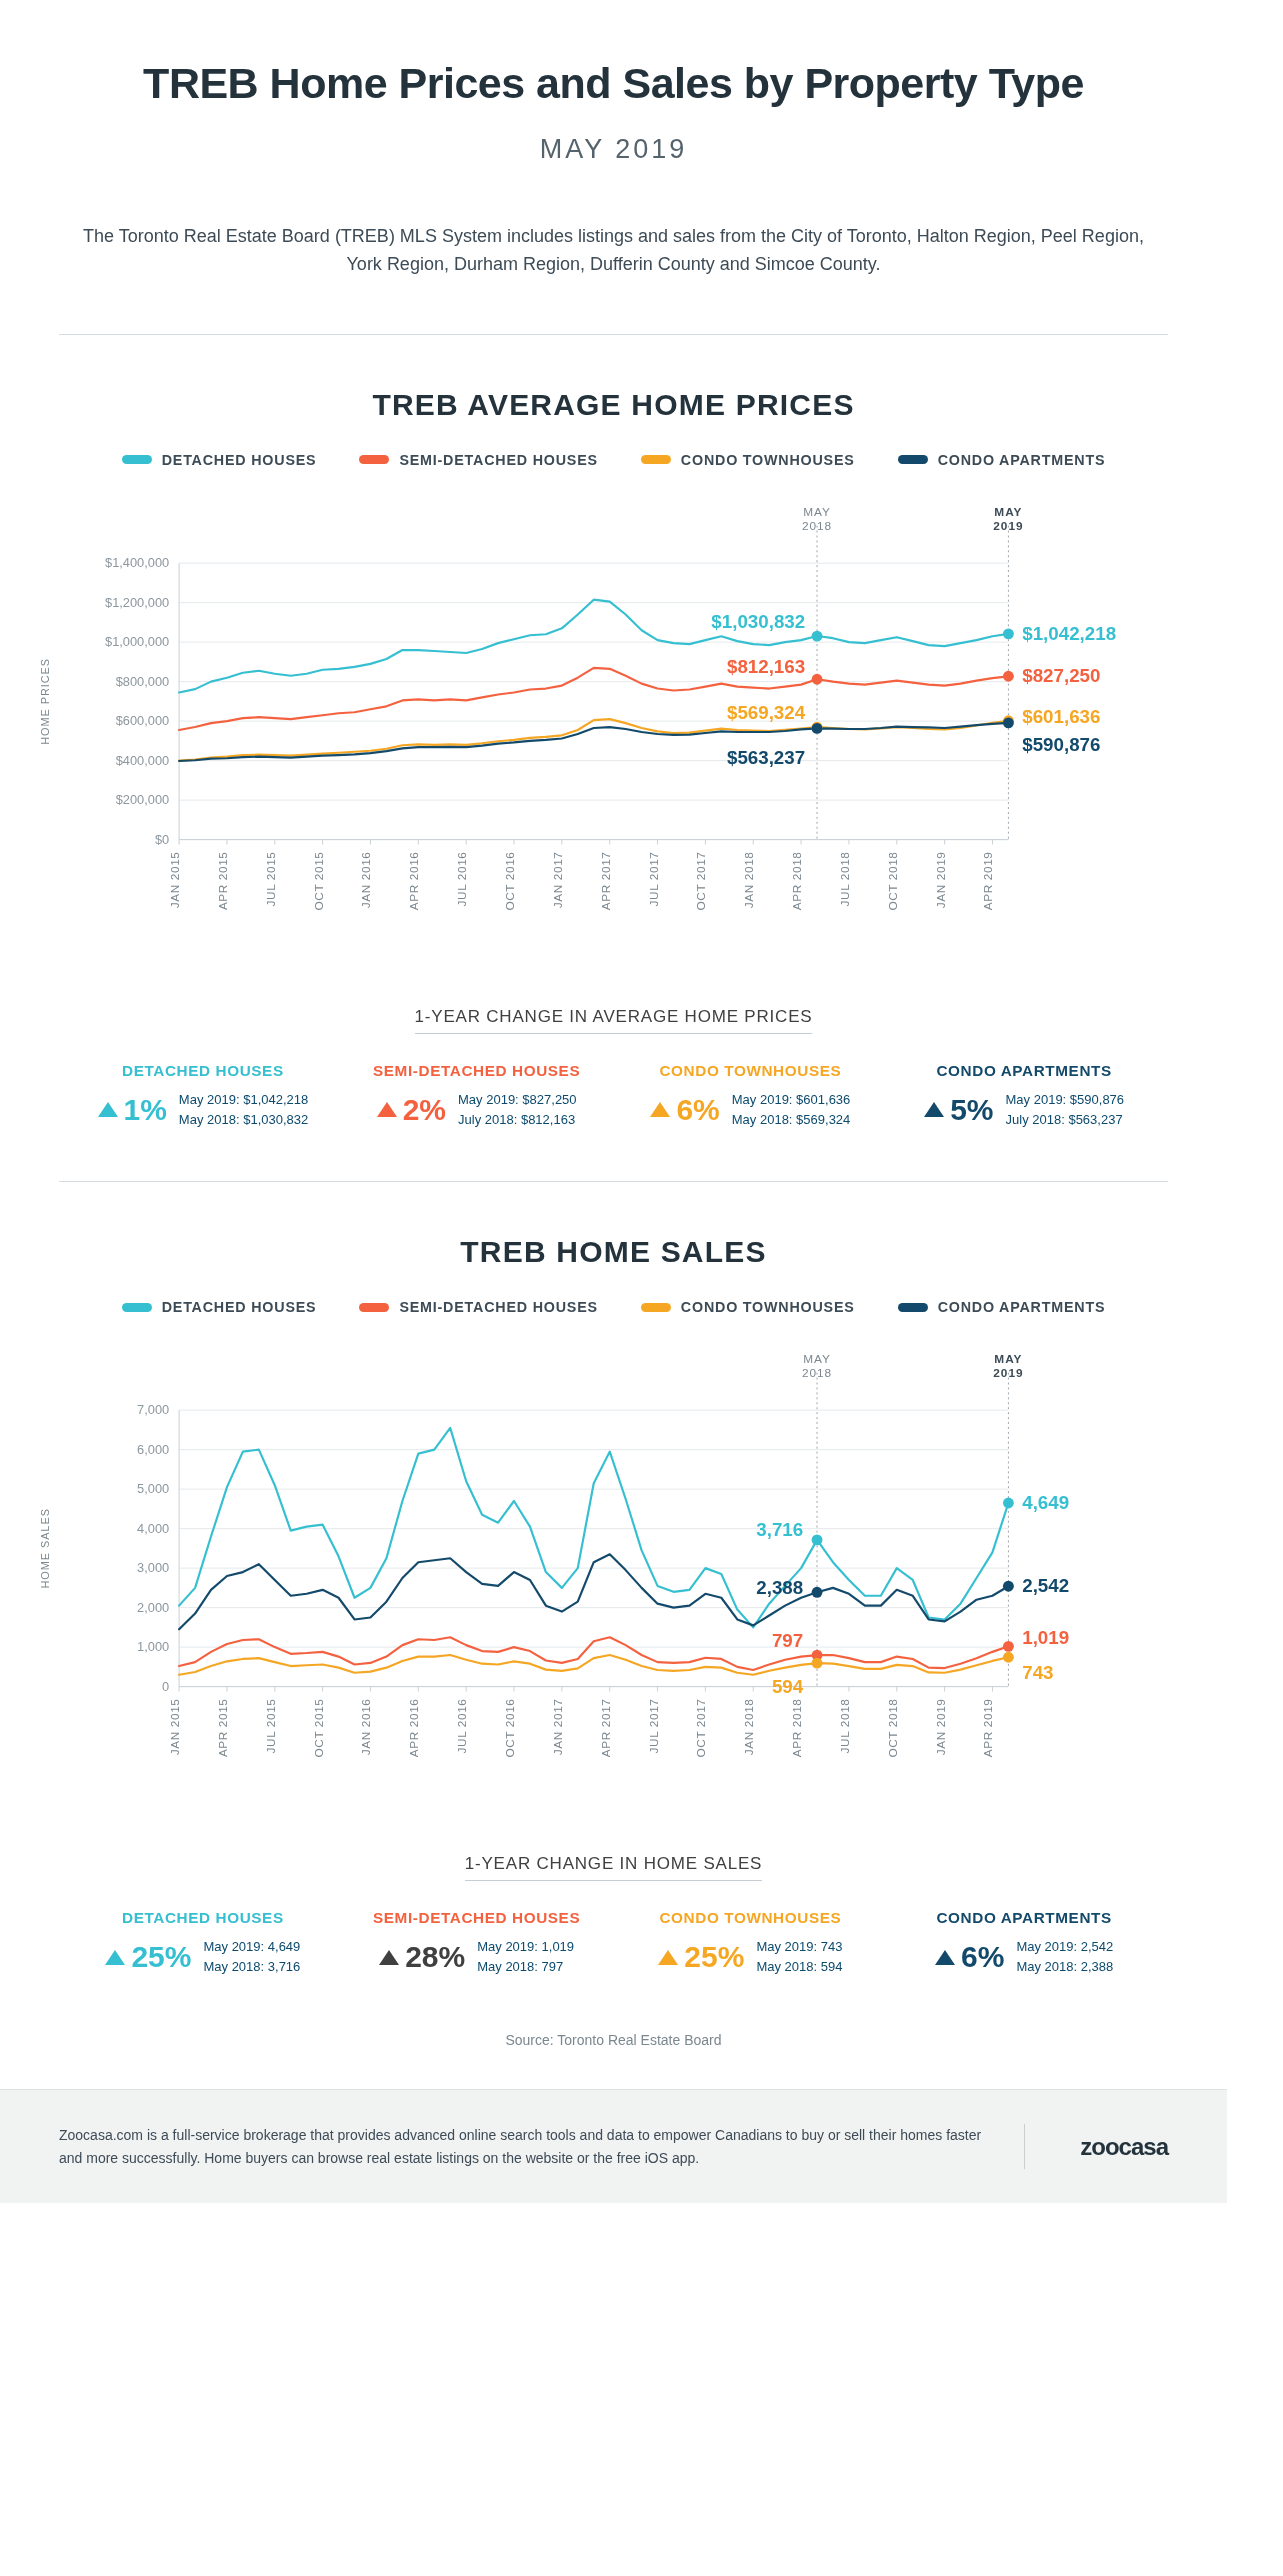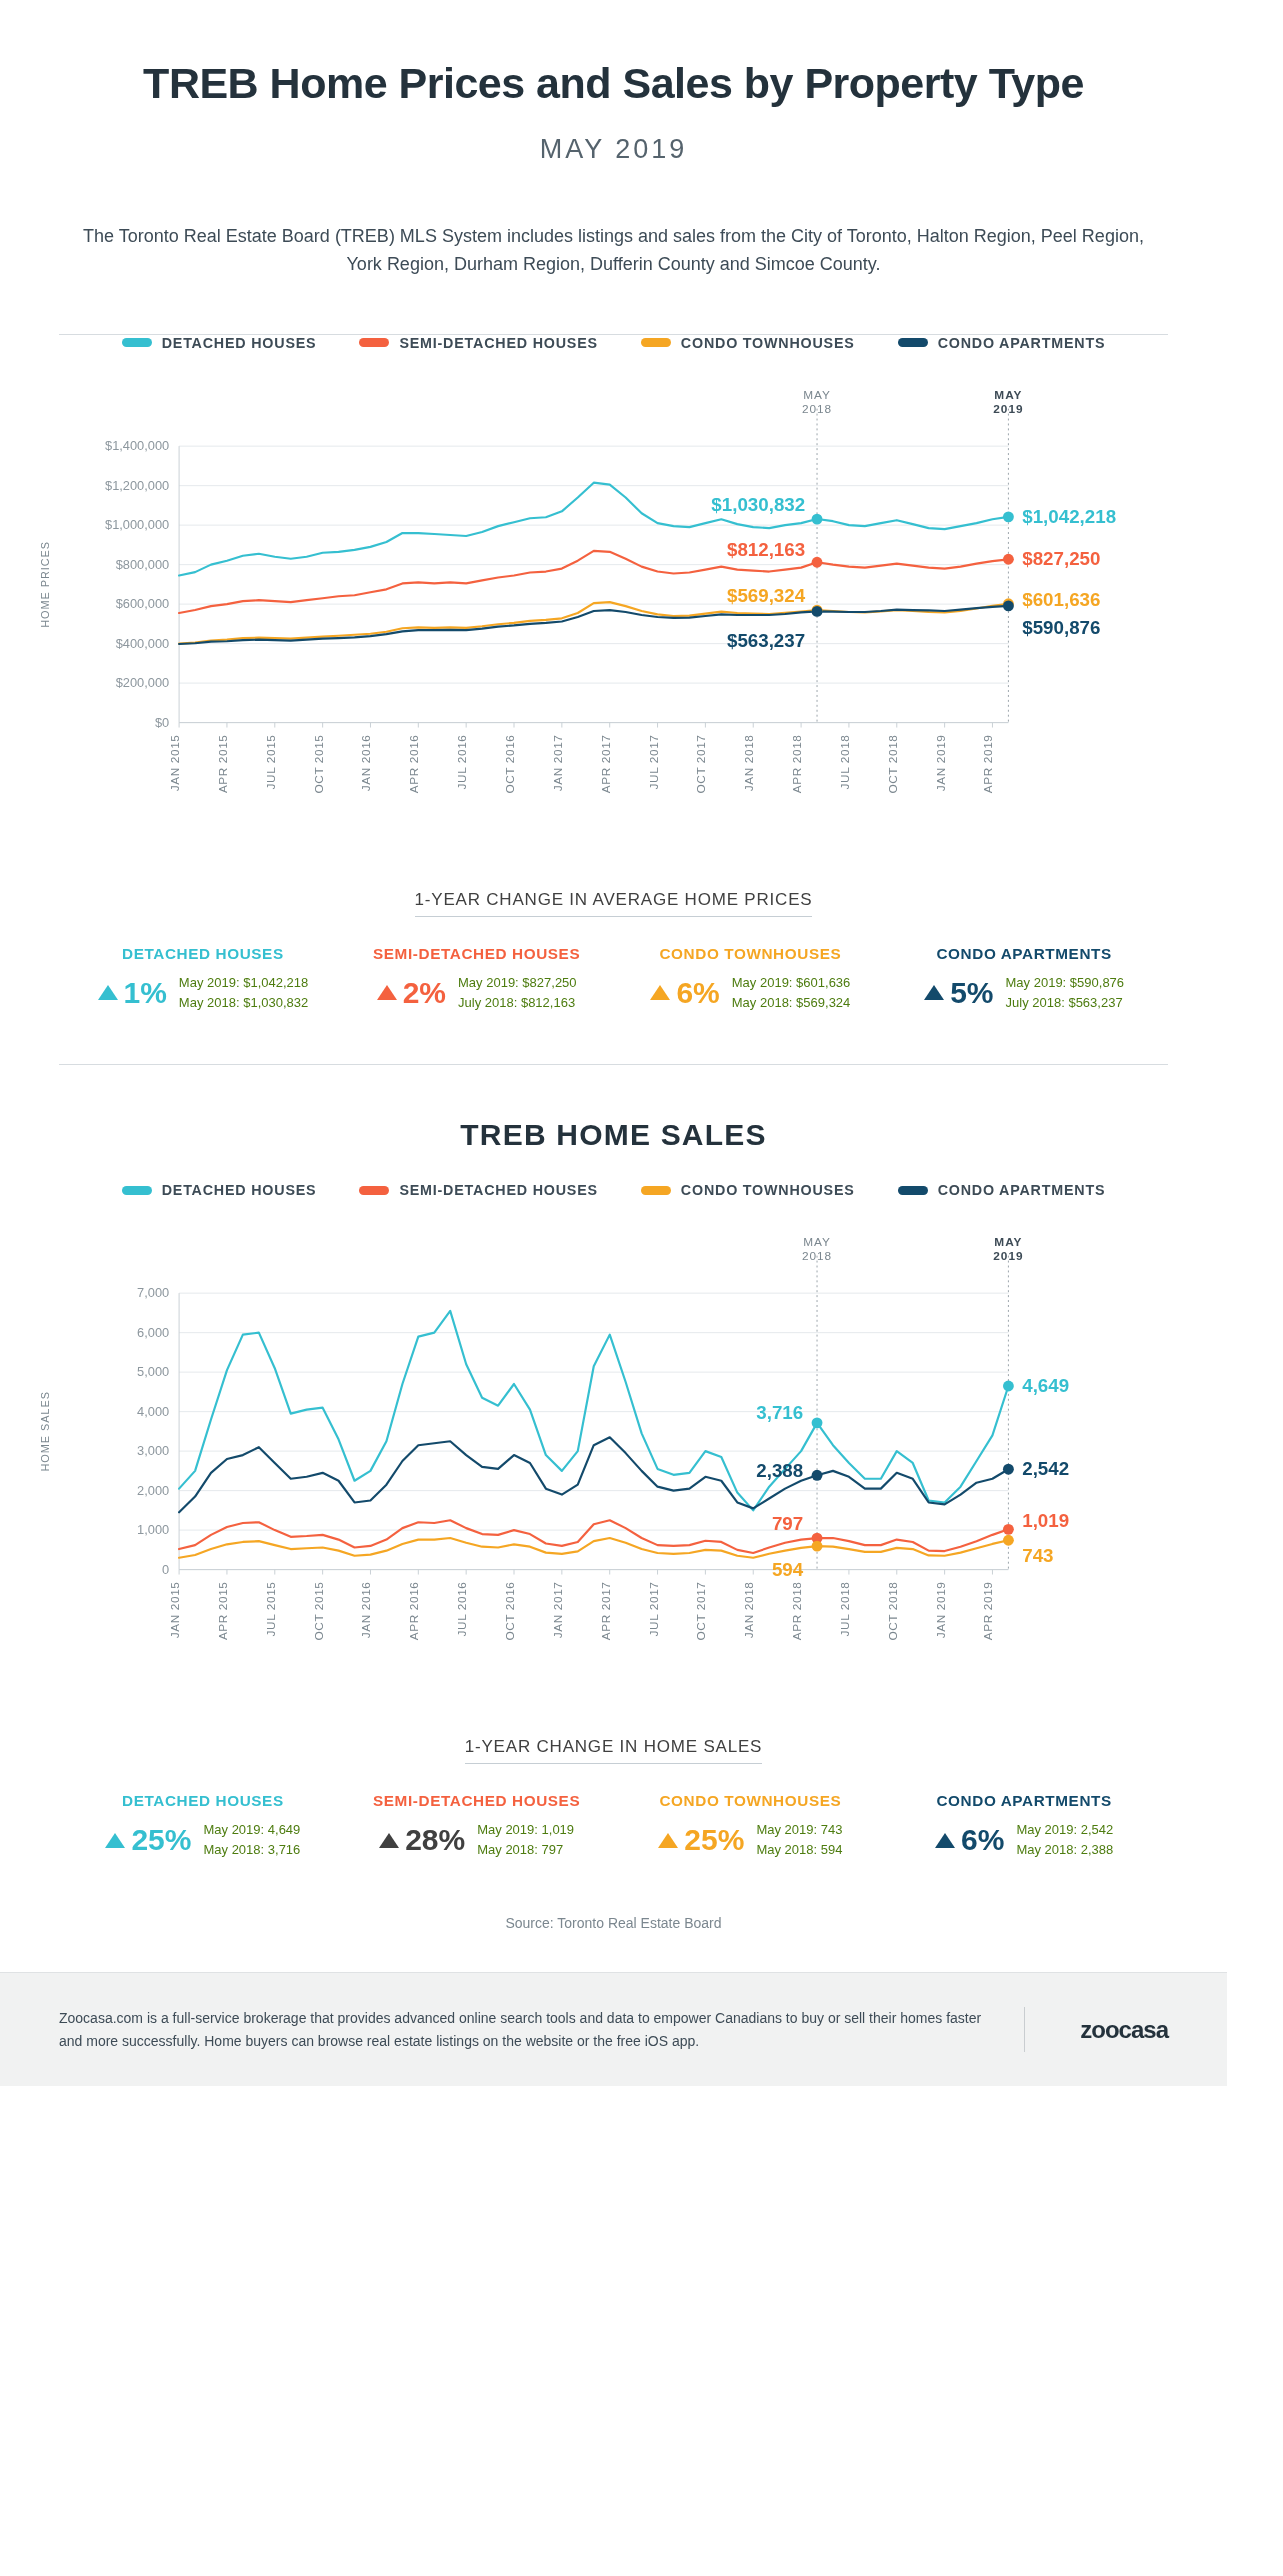--- a/index.html
+++ b/index.html
@@ -129,21 +129,21 @@
   .tri{
     width:0;height:0;
     border-left:10px solid transparent;
     border-right:10px solid transparent;
     border-bottom:15px solid currentColor;
     display:inline-block;
   }
   .change-vals{
     font-size:13px;
     line-height:1.55;
-    color:#4d7c0f;
+    color:#0c4a6e;
     white-space:nowrap;
   }
   
   .source{
     text-align:center;
     font-size:14px;
     color:#7b878f;
     margin:55px 0 0 0;
   }
   
@@ -177,20 +177,21 @@
 
 <div class="page">
 
   <div class="header">
     <h1 class="title">TREB Home Prices and Sales by Property Type</h1>
     <div class="subtitle">MAY 2019</div>
     <p class="intro">The Toronto Real Estate Board (TREB) MLS System includes listings and sales from the City of Toronto, Halton Region, Peel Region, York Region, Durham Region, Dufferin County and Simcoe County.</p>
   </div>
   <div class="rule"></div>
 
+  <div class="section-title">TREB AVERAGE HOME PRICES</div>
 
   <div class="legend">
     <div class="legend-item">
       <span class="legend-swatch" style="background:#35bfd0"></span>
       <span class="legend-label">DETACHED HOUSES</span>
     </div>
     <div class="legend-item">
       <span class="legend-swatch" style="background:#f4613f"></span>
       <span class="legend-label">SEMI-DETACHED HOUSES</span>
     </div>

